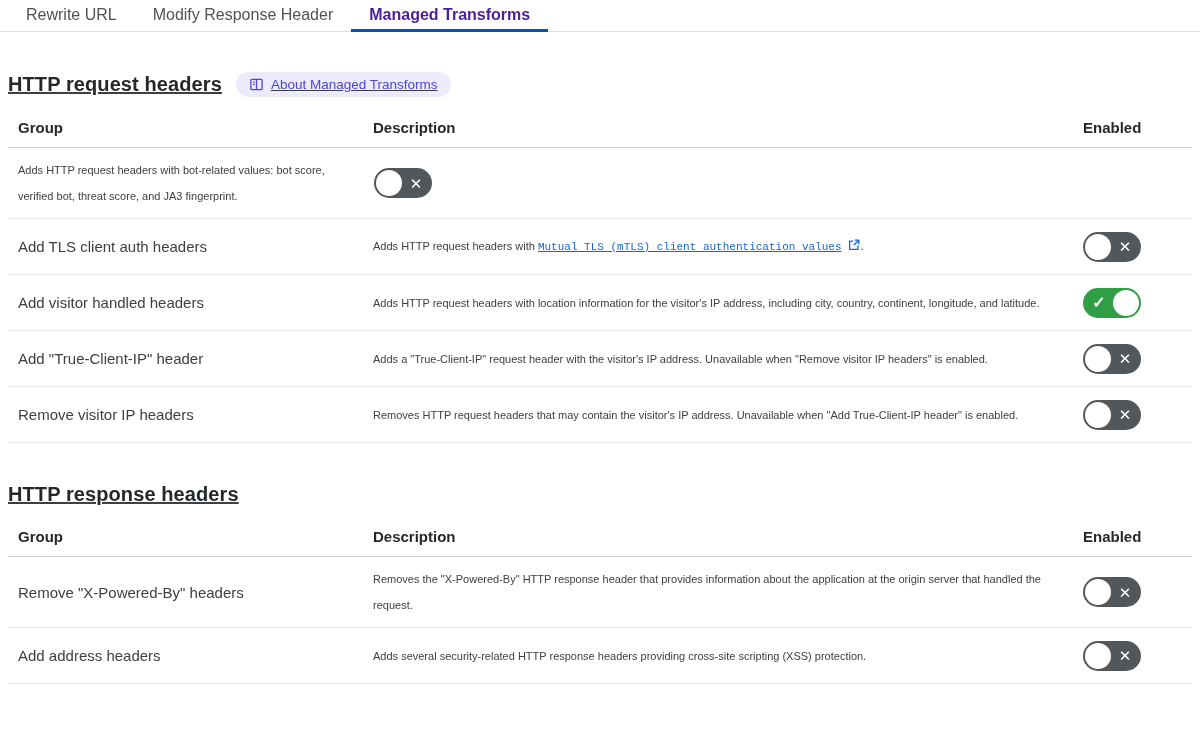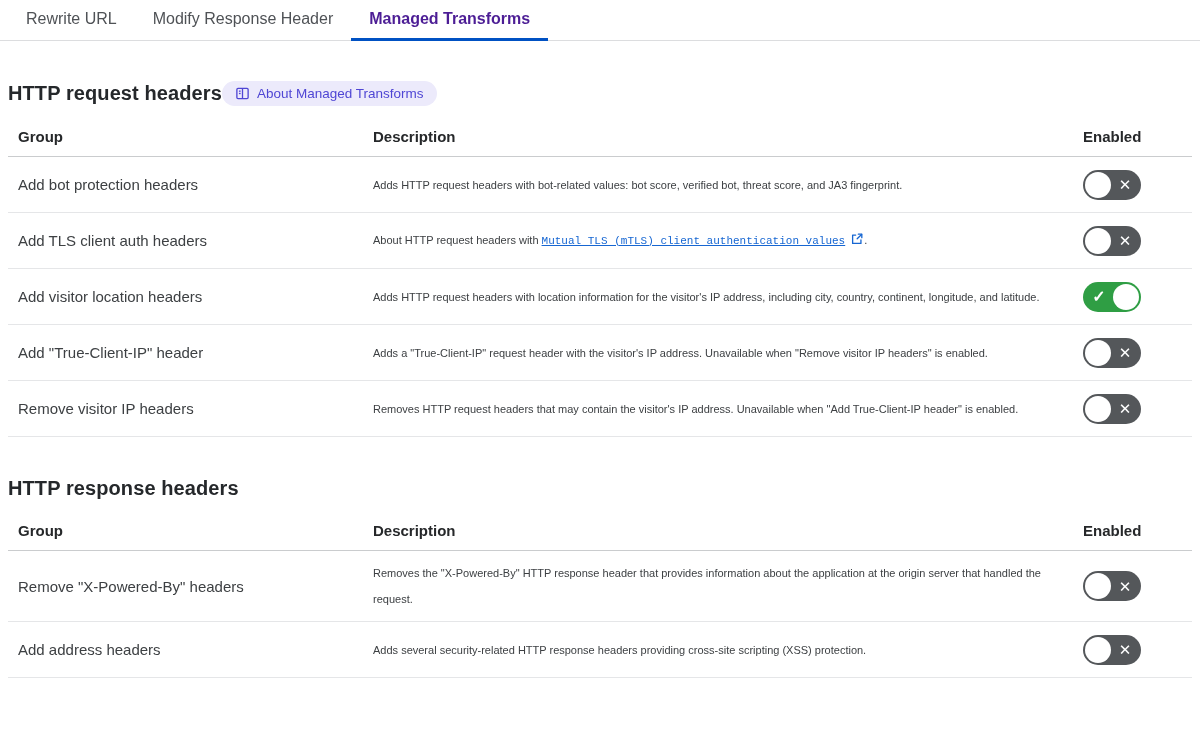--- a/index.html
+++ b/index.html
@@ -8,21 +8,21 @@
     width:1200px; height:742px;
     font-family:"Liberation Sans", sans-serif;
     color:#3d4043;
     overflow:hidden;
   }
 
   
   .tabbar {
     display:flex;
     align-items:stretch;
-    height:41px;
+    height:32px;
     border-bottom:1px solid #dcdddf;
     padding-left:8px;
   }
   .tab {
     display:flex; align-items:center;
     padding:0 18px;
     font-size:16px;
     color:#4f5256;
     background:none; border:none;
     border-bottom:3px solid transparent;
@@ -32,22 +32,23 @@
     white-space:nowrap;
   }
   .tab.active {
     color:#4c1d95;
     font-weight:600;
     border-bottom-color:#0051c3;
   }
 
   
   .section-head {
-    display:flex; align-items:center; 
+    display:flex; align-items:center; gap:14px;
     margin:40px 8px 14px 8px;
+    text-decoration:underline;
   }
   .section-title {
     font-size:20px;
     font-weight:700;
     color:#25282b;
     letter-spacing:.1px;
   }
   .about-badge {
     display:inline-flex; align-items:center; gap:7px;
     background:#eceafb;
@@ -158,51 +159,50 @@
   </button>
 </div>
 <div class="table">
   <div class="thead">
     <div class="cell">Group</div>
     <div class="cell">Description</div>
     <div class="cell enabled-col">Enabled</div>
   </div>
   <div>
       <div class="trow">
-    <div class="cell group-cell">Add bot protection headers</div>
     <div class="desc-cell">
       <span>Adds HTTP request headers with bot-related values: bot score, verified bot, threat score, and JA3 fingerprint.</span><span></span>
     </div>
     <div class="cell enabled-col">
       <button class="toggle off">
         <span class="knob"></span>
         <span class="tg-icon">✕</span>
       </button>
     </div>
   </div>
       <div class="trow">
     <div class="cell group-cell">Add TLS client auth headers</div>
     <div class="desc-cell">
-      <span>About HTTP request headers with </span><span class="desc-link">Mutual TLS (mTLS) client authentication values</span><span class="ext-icon">
+      <span>Adds HTTP request headers with </span><span class="desc-link">Mutual TLS (mTLS) client authentication values</span><span class="ext-icon">
         <svg width="14" height="14" viewBox="0 0 16 16" fill="none" stroke="#1666d2" stroke-width="1.5" stroke-linecap="round" stroke-linejoin="round">
           <path d="M6.5 3.5H3v9.5h9.5V9"></path>
           <path d="M9.5 2.5h4v4"></path>
           <path d="M13.2 2.8 8.2 7.8"></path>
         </svg>
       </span><span>.</span>
     </div>
     <div class="cell enabled-col">
       <button class="toggle off">
         <span class="knob"></span>
         <span class="tg-icon">✕</span>
       </button>
     </div>
   </div>
       <div class="trow">
-    <div class="cell group-cell">Add visitor location headers</div>
+    <div class="cell group-cell">Add visitor handled headers</div>
     <div class="desc-cell">
       <span>Adds HTTP request headers with location information for the visitor's IP address, including city, country, continent, longitude, and latitude.</span><span></span>
     </div>
     <div class="cell enabled-col">
       <button class="toggle on">
         <span class="knob"></span>
         <span class="tg-icon">✓</span>
       </button>
     </div>
   </div>

